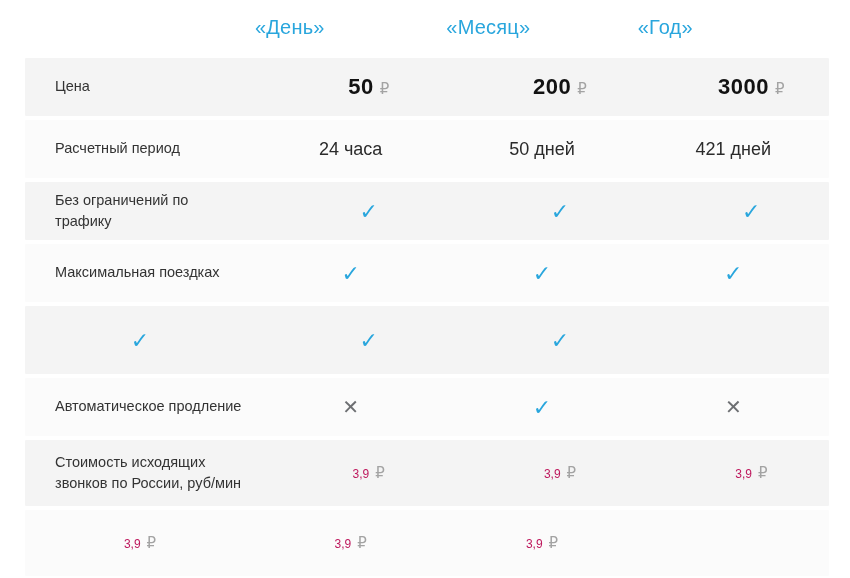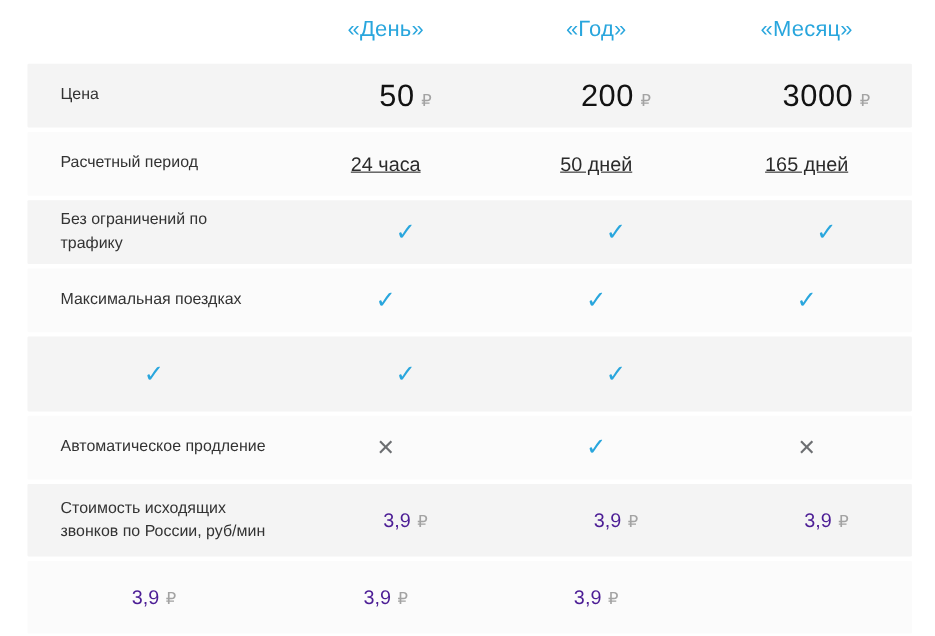--- a/index.html
+++ b/index.html
@@ -17,21 +17,20 @@
     display: grid;
     grid-template-columns: 230px 1fr 1fr 1fr;
     align-items: center;
   }
   .header-row {
     height: 54px;
     background: #ffffff;
     margin-bottom: 4px;
   }
   .header-cell {
-    text-align: center;
     font-size: 20px;
     letter-spacing: 0.2px;
     color: var(--accent, #29a6dd);
   }
   .t-row {
     margin-bottom: 4px;
     border-radius: 1px;
   }
   .t-row.shade-gray  { background: var(--row-gray, #f4f4f4); gap: 36px; }
   .t-row.shade-light { background: var(--row-light, #fbfbfb); }
@@ -43,33 +42,32 @@
     padding-right: 10px;
     font-size: 14.5px;
     line-height: 1.45;
     color: var(--label, #333333);
   }
   .cell-value {
     text-align: center;
     white-space: nowrap;
   }
   .num-big {
-    font-size: 28px;
-    font-weight: normal;
+    font-size: 22px;
+    font-weight: bold;
     color: #121212;
     letter-spacing: 0.5px;
   }
   .num-mid {
-    font-size: 18px;
-    color: #4c1d95;
+    font-size: 12px;
+    color: #be185d;
   }
   .txt-val {
     font-size: 18px;
     color: #2b2b2b;
-    text-decoration: underline;
   }
   .rub {
     font-family: "DejaVu Sans", sans-serif;
     font-size: 15px;
     color: var(--currency, #a3a3a3);
     margin-left: 6px;
   }
   .check-icon {
     font-family: "DejaVu Sans", sans-serif;
     font-size: 22px;
@@ -83,36 +81,36 @@
   }
 </style>
 </head>
 <body>
 
 <div class="tariff-table">
 
   <div class="grid-row header-row">
     <div></div>
     <div class="header-cell">«День»</div>
+    <div class="header-cell">«Месяц»</div>
     <div class="header-cell">«Год»</div>
-    <div class="header-cell">«Месяц»</div>
   </div>
 
   <div class="grid-row t-row shade-gray h-58">
     <div class="cell-label">Цена</div>
     <div class="cell-value"><span class="num-big">50</span><span class="rub">₽</span></div>
     <div class="cell-value"><span class="num-big">200</span><span class="rub">₽</span></div>
     <div class="cell-value"><span class="num-big">3000</span><span class="rub">₽</span></div>
   </div>
 
   <div class="grid-row t-row shade-light h-58">
     <div class="cell-label">Расчетный период</div>
     <div class="cell-value"><span class="txt-val">24 часа</span></div>
     <div class="cell-value"><span class="txt-val">50 дней</span></div>
-    <div class="cell-value"><span class="txt-val">165 дней</span></div>
+    <div class="cell-value"><span class="txt-val">421 дней</span></div>
   </div>
 
   <div class="grid-row t-row shade-gray h-58">
     <div class="cell-label">Без ограничений по трафику</div>
     <div class="cell-value"><span class="check-icon">✓</span></div>
     <div class="cell-value"><span class="check-icon">✓</span></div>
     <div class="cell-value"><span class="check-icon">✓</span></div>
   </div>
 
   <div class="grid-row t-row shade-light h-58">

